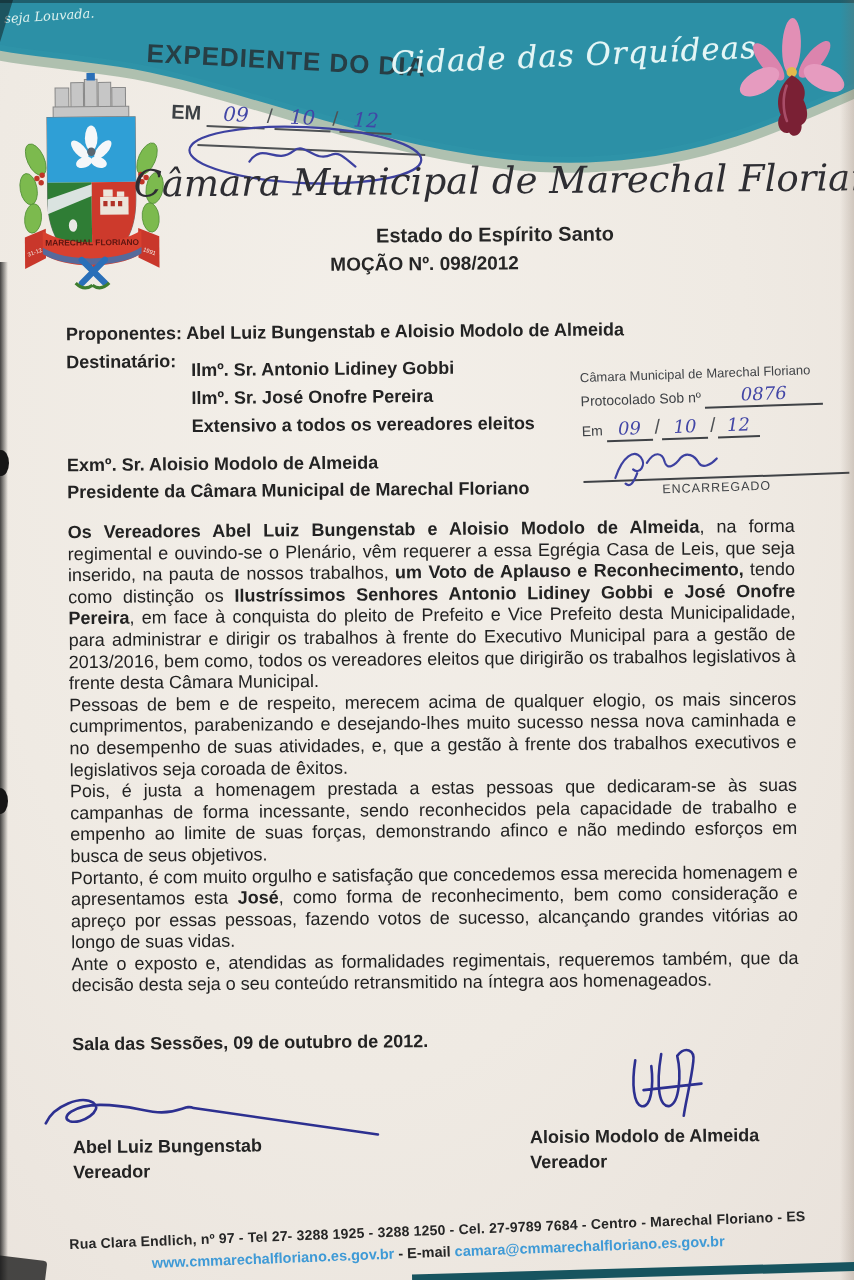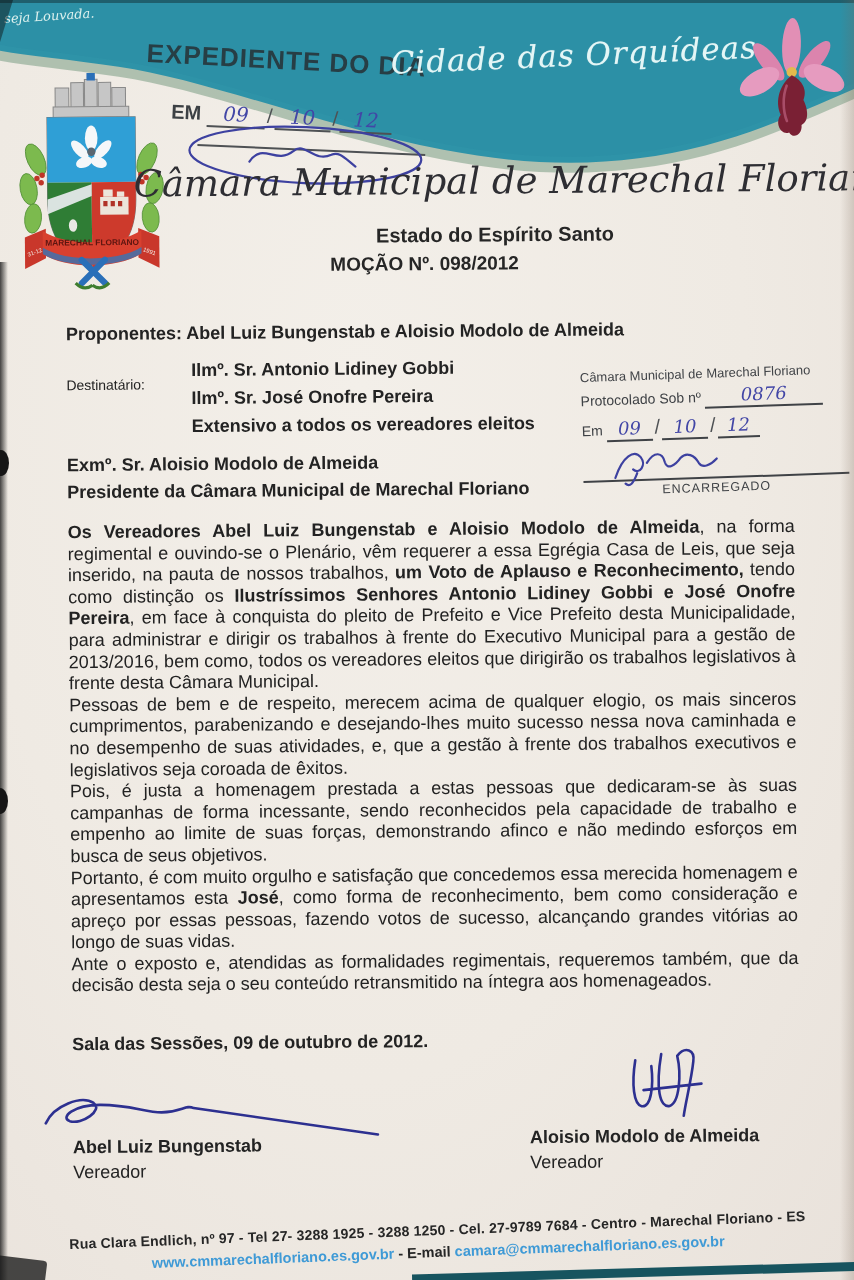--- a/index.html
+++ b/index.html
@@ -21,40 +21,40 @@
   .hw{font-family:"DejaVu Serif",serif;font-style:italic;color:#4246a6;font-size:20px;}
   .slash{font-size:20px;color:#4e5154;margin:0 2px;}
   .em-longline{left:196px;top:148px;width:228px;height:2px;background:#4e5154;transform:rotate(3deg);}
   .em-oval{left:178px;top:114px;width:252px;height:78px;}
   .org-title{left:132px;top:160px;width:700px;text-align:center;white-space:nowrap;
     font-family:"DejaVu Serif",serif;font-style:italic;font-size:37px;color:#2e2e33;letter-spacing:0px;}
   .state-line{left:374px;top:224px;font-size:20px;font-weight:700;color:#262626;}
   .doc-number{left:328px;top:253px;font-size:19px;font-weight:700;color:#262626;}
   
   .proponentes{left:63px;top:321px;font-size:18px;font-weight:700;}
-  .dest-label{left:63px;top:374px;font-size:14px;font-weight:400;}
+  .dest-label{left:63px;top:349px;font-size:18px;font-weight:700;}
   .dest-line{left:188px;font-size:18px;font-weight:700;}
   .exmo-line{left:63px;font-size:18px;font-weight:700;}
   
   .protocol{left:578px;top:368px;width:266px;transform:rotate(-1.5deg);color:#3f4246;}
   .protocol .ps-org{font-size:13px;white-space:nowrap;}
   .protocol .ps-row{margin-top:5px;font-size:14px;white-space:nowrap;}
   .protocol .u{border-bottom-color:#3f4246;}
   .protocol .hw{font-size:18px;}
   .ps-sigline{position:relative;margin-top:26px;border-bottom:2px solid #3f4246;height:12px;}
   .ps-squiggle{position:absolute;left:18px;bottom:-8px;width:150px;height:46px;}
   .ps-role{text-align:center;font-size:12.5px;letter-spacing:1px;margin-top:2px;}
   
   .body-text{left:63px;top:519px;width:727px;font-size:18px;line-height:21.6px;text-align:justify;color:#222;}
   .body-text p{margin:0;}
   .closing{left:63px;top:1031px;font-size:18px;font-weight:700;}
   
   .sig-svg{position:absolute;}
   .sig-name{font-size:18px;font-weight:700;}
-  .sig-role{font-size:18px;font-weight:400;}
+  .sig-role{font-size:18px;font-weight:700;}
   
   .footer{left:0;top:1222px;width:854px;transform:rotate(-1.7deg);text-align:center;color:#262626;}
   .footer .f1{font-size:14px;font-weight:700;letter-spacing:.2px;}
   .footer .f2{font-size:14.5px;font-weight:700;margin-top:6px;}
   .blue{color:#3f9ad6;}
   
   .strip-top{left:0;top:0;width:100%;height:3px;background:rgba(15,35,40,.45);}
   .edge-left{left:0;top:262px;width:8px;height:1018px;background:linear-gradient(to right,rgba(25,25,25,.8),rgba(25,25,25,0));}
   .hole{width:16px;height:26px;border-radius:50%;background:#161616;}
   .edge-right{right:0;top:0;bottom:0;width:14px;background:linear-gradient(to left,rgba(120,100,85,.25),rgba(120,100,85,0));}

